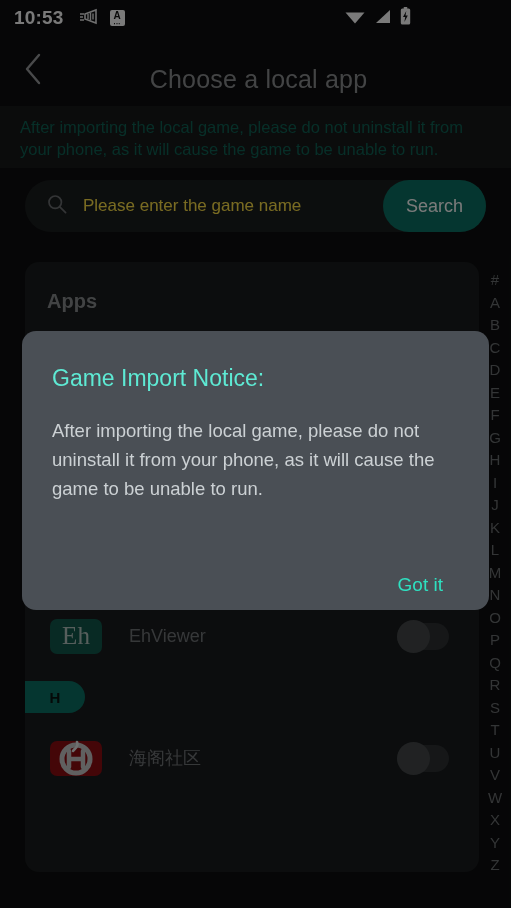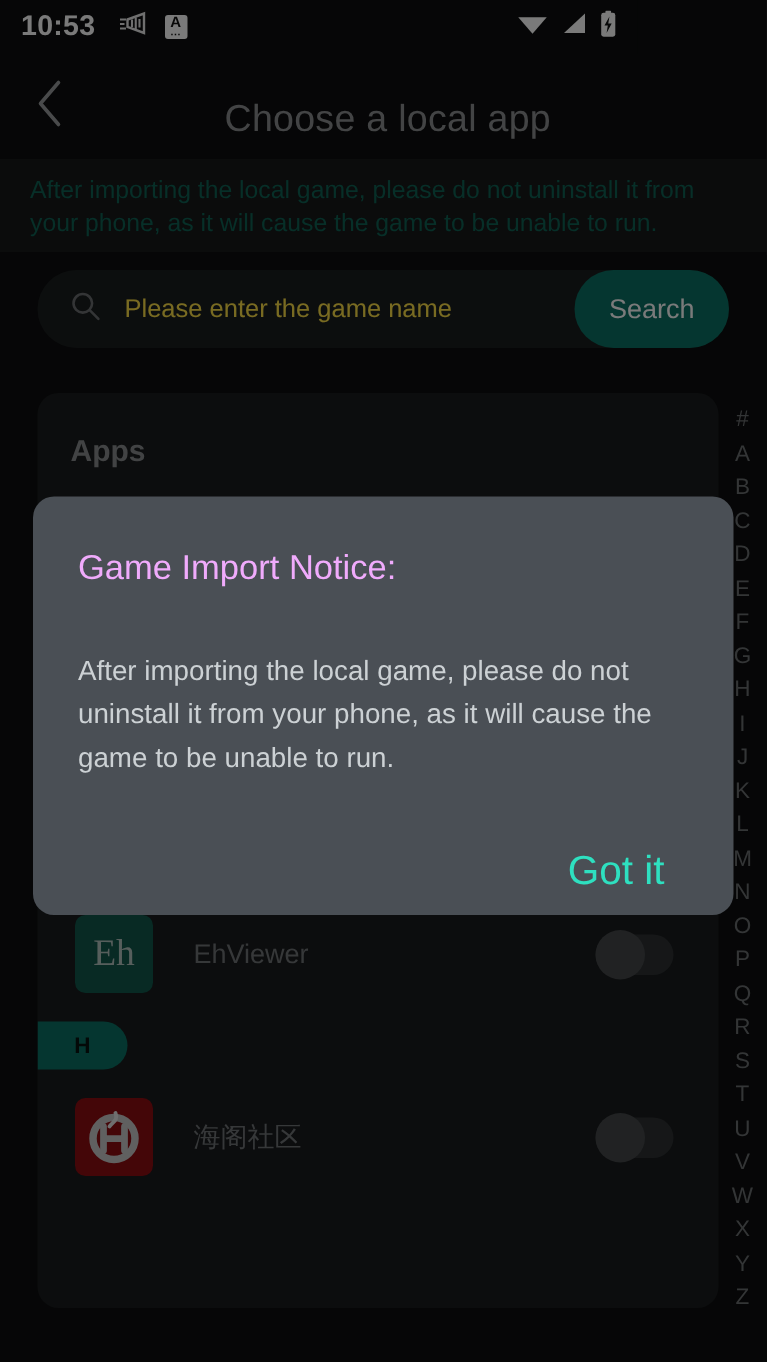--- a/index.html
+++ b/index.html
@@ -79,21 +79,21 @@
   .section-pill {
     margin-left:0; width:60px; height:32px;
     background:#0b7264; border-radius:0 16px 16px 0;
     display:flex; align-items:center; justify-content:center;
     color:#0a1412; font-size:15px; font-weight:bold;
   }
   .approw {
     display:flex; align-items:center; height:90px; padding:0 30px 0 25px;
   }
   .appicon {
-    width:52px; height:52px; border-radius:7px;
+    width:52px; height:35px; border-radius:7px;
     display:flex; align-items:center; justify-content:center;
     flex-shrink:0;
   }
   .appicon.eh { background:#11594c; color:#b5c4c0; font-family:"Liberation Serif", serif; font-size:25px; }
   .appicon.hg { background:#8e0d12; }
   .appname { flex:1; margin-left:27px; color:#727578; font-size:18px; }
   .toggle {
     width:52px; height:27px; background:#2e3133; border-radius:14px;
     position:relative; flex-shrink:0;
   }
@@ -111,26 +111,26 @@
   .alphaindex span { color:#6c6f71; font-size:15px; line-height:15px; }
 
   
   .scrim {
     position:absolute; inset:0; background:rgba(0,0,0,0.52);
   }
   .dialog {
     position:absolute; left:22px; top:331px; width:467px; height:279px;
     background:#4a4f55; border-radius:14px; padding:34px 30px 0 30px;
   }
-  .dlg-title { color:#f0abfc; font-size:23px; margin-bottom:40px; }
+  .dlg-title { color:#5eead4; font-size:23px; margin-bottom:24px; }
   .dlg-body { color:#ccd1d4; font-size:18.5px; line-height:29px; }
   .dlg-actions {
     position:absolute; right:30px; bottom:14px;
   }
-  .dlg-ok { color:#2ee0c0; font-size:27px; padding:10px 16px; }
+  .dlg-ok { color:#2ee0c0; font-size:19px; padding:10px 16px; }
 </style>
 </head>
 <body>
 
 <div id="root">
 
   <div class="statusbar">
     <div class="sb-time">10:53</div>
     <div class="sb-left-icons">
       <span>

